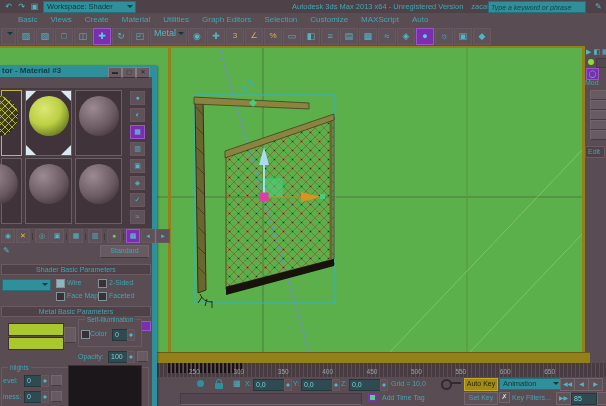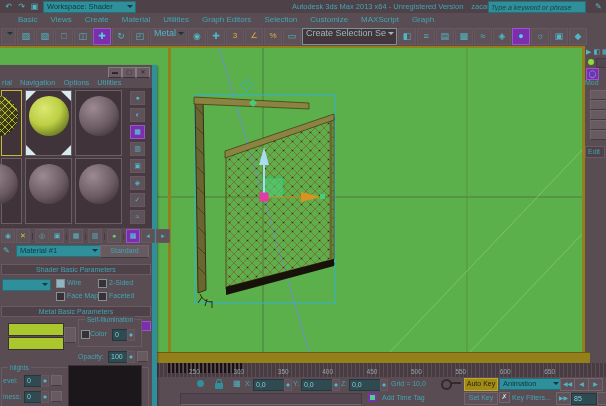--- a/index.html
+++ b/index.html
@@ -192,41 +192,40 @@
 
 <span class="menu-item">Basic</span>
     <span class="menu-item">Views</span>
     <span class="menu-item">Create</span>
     <span class="menu-item">Material</span>
     <span class="menu-item">Utilities</span>
     <span class="menu-item">Graph Editors</span>
     <span class="menu-item">Selection</span>
     <span class="menu-item">Customize</span>
     <span class="menu-item">MAXScript</span>
-    <span class="menu-item">Graph</span>
+    <span class="menu-item">Auto</span>
   </div>
 
 <div class="abs" id="toolbar">
 
 <span class="cell dd w26"></span>
     <span class="cell">▧</span>
     <span class="cell">▨</span>
     <span class="cell">□</span>
     <span class="cell">◫</span>
     <span class="cell hl">✚</span>
     <span class="cell">↻</span>
     <span class="cell">◰</span>
     <span class="cell dd w34">Metal</span>
     <span class="cell">◉</span>
     <span class="cell">✚</span>
     <span class="cell mag">3</span>
     <span class="cell mag">∠</span>
     <span class="cell mag">%</span>
     <span class="cell">▭</span>
-    <span class="cell dd dark w72">Create Selection Se</span>
     <span class="cell">◧</span>
     <span class="cell">≡</span>
     <span class="cell">▤</span>
     <span class="cell">▩</span>
     <span class="cell">≈</span>
     <span class="cell">◈</span>
     <span class="cell hl">●</span>
     <span class="cell">☼</span>
     <span class="cell">▣</span>
     <span class="cell">◆</span>
@@ -295,30 +294,24 @@
   <span class="slabel" style="left:229px;top:17px">Add Time Tag</span>
   <span class="sbtn" style="left:311px;top:15px;width:32px">Set Key</span>
   <span class="filter-ico" style="left:346px;top:15px">✗</span>
   <span class="slabel" style="left:359px;top:17px">Key Filters...</span>
   <span class="playbtn" style="left:403px;top:15px">▶▶</span>
   <span class="field" style="left:418px;top:16px;width:22px">85</span>
   <span class="sbtn" style="left:444px;top:15px;width:10px"></span>
 </div>
 
 <div class="abs" id="matedit">
+  <div id="me-title">tor - Material #3</div>
   <span class="me-winbtn" style="left:108px">▬</span>
   <span class="me-winbtn" style="left:122px">▢</span>
   <span class="me-winbtn" style="left:136px">✕</span>
-  <div id="me-menus">
-
-  <span class="menu-item">rial</span>
-      <span class="menu-item">Navigation</span>
-      <span class="menu-item">Options</span>
-      <span class="menu-item">Utilities</span>
-    </div>
 
   <div id="me-samples">
 
     <div class="slot wire" style="left:1px;top:2px;width:21px;height:66px">
         <div class="sphere"></div>
       </div>
     <div class="slot sel" style="left:25px;top:2px;width:47px;height:66px">
       <div class="sphere"></div>
       <span class="corner c-tl"></span>
         <span class="corner c-tr"></span>
@@ -364,21 +357,20 @@
       <span class="cell">▥</span>
       <span class="cell sep">|</span>
       <span class="cell grn">●</span>
       <span class="cell sep">|</span>
       <span class="cell hl">▩</span>
       <span class="cell">◂</span>
       <span class="cell">▸</span>
     </div>
 
   <span class="abs eyedrop" style="left:3px;top:181px">✎</span>
-  <span class="dd" style="position:absolute;left:16px;top:180px;width:70px">Material #1</span>
   <span class="raised" style="left:100px;top:180px;width:47px;height:11px;color:#3fa6b4;font-size:7px;line-height:10px;text-align:center">Standard</span>
 
   <div class="rollout" style="top:199px">Shader Basic Parameters</div>
   <span class="dd" style="position:absolute;left:2px;top:214px;width:34px"></span>
   <span class="cb checked" style="left:56px;top:214px"></span>
   <span class="cb-label" style="left:67px;top:214px">Wire</span>
   <span class="cb" style="left:98px;top:214px"></span>
   <span class="cb-label" style="left:109px;top:214px">2-Sided</span>
   <span class="cb" style="left:56px;top:227px"></span>
   <span class="cb-label" style="left:67px;top:227px">Face Map</span>

